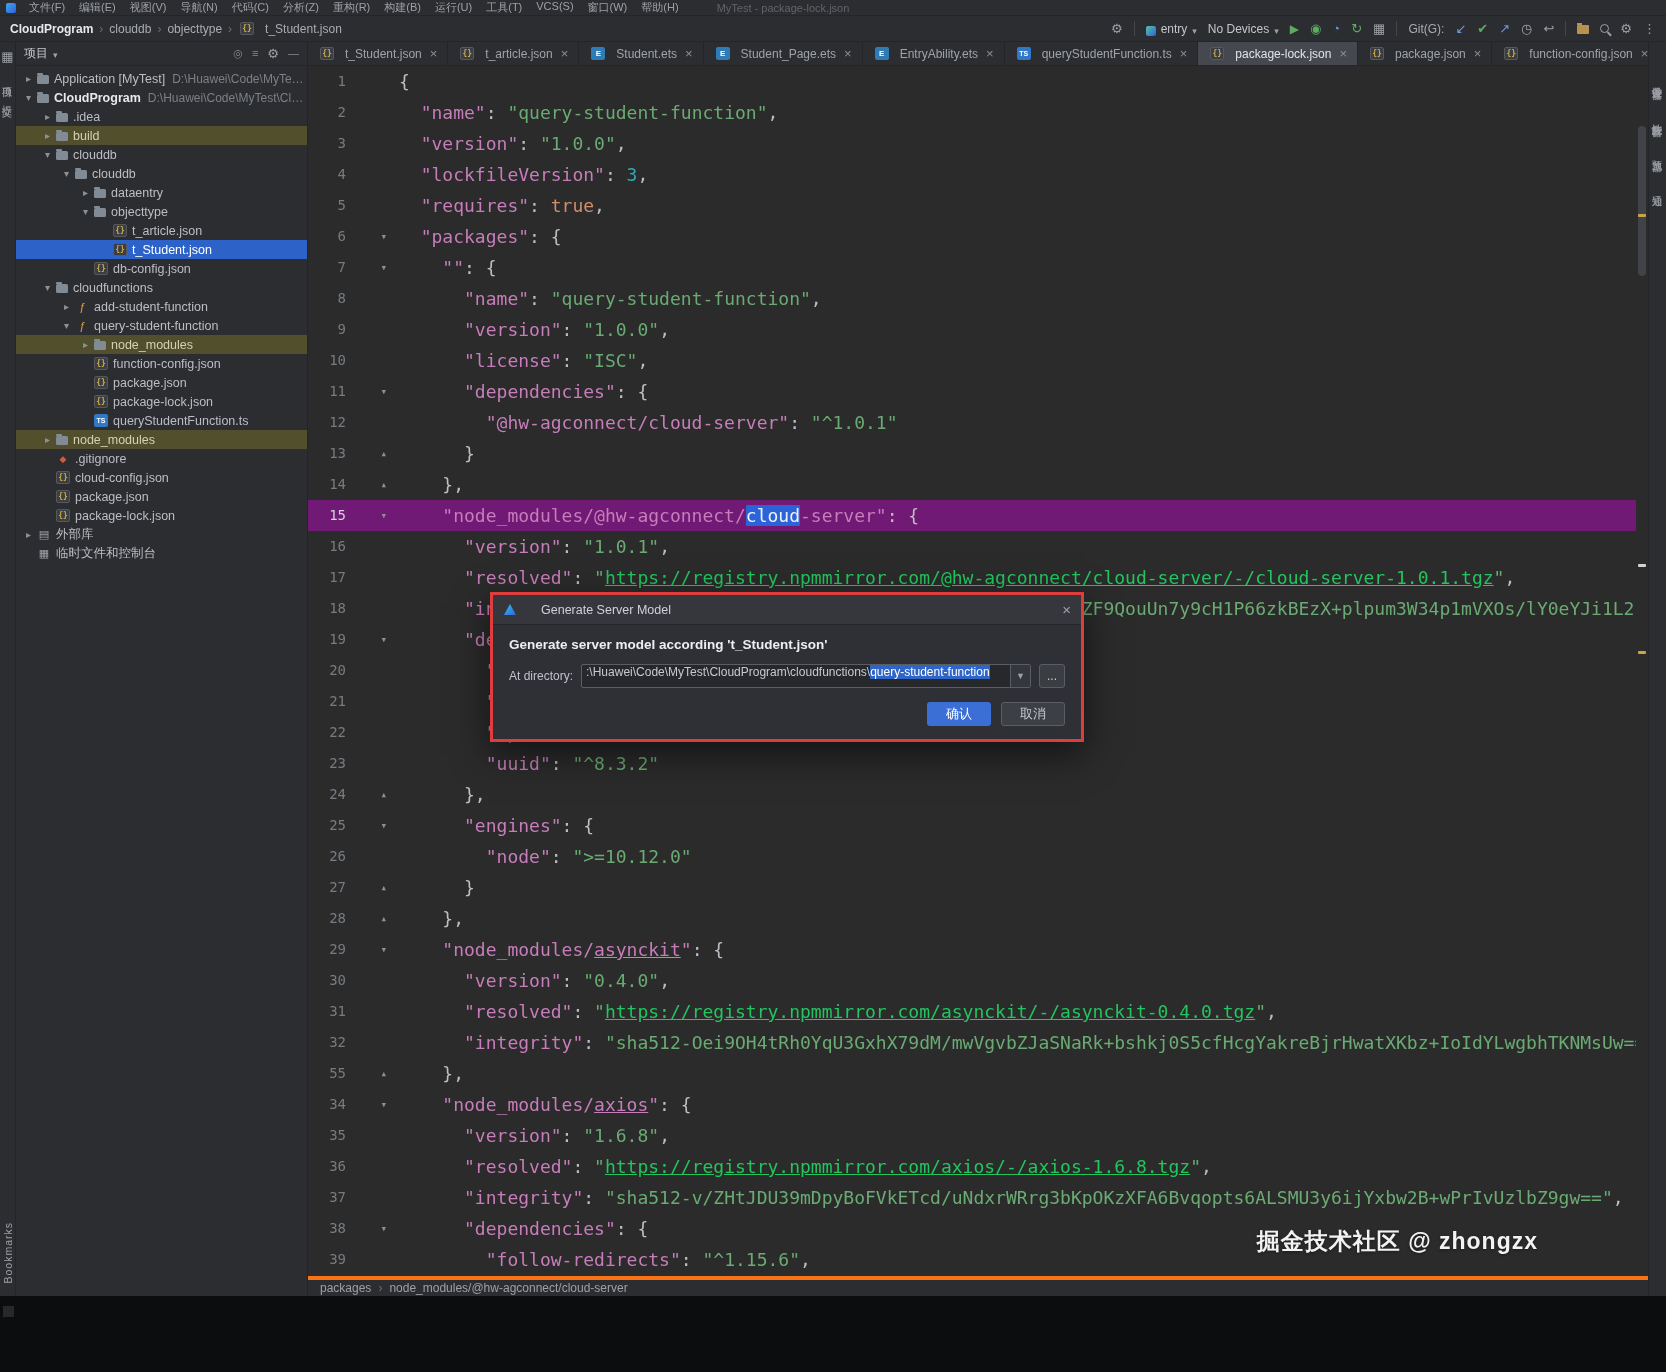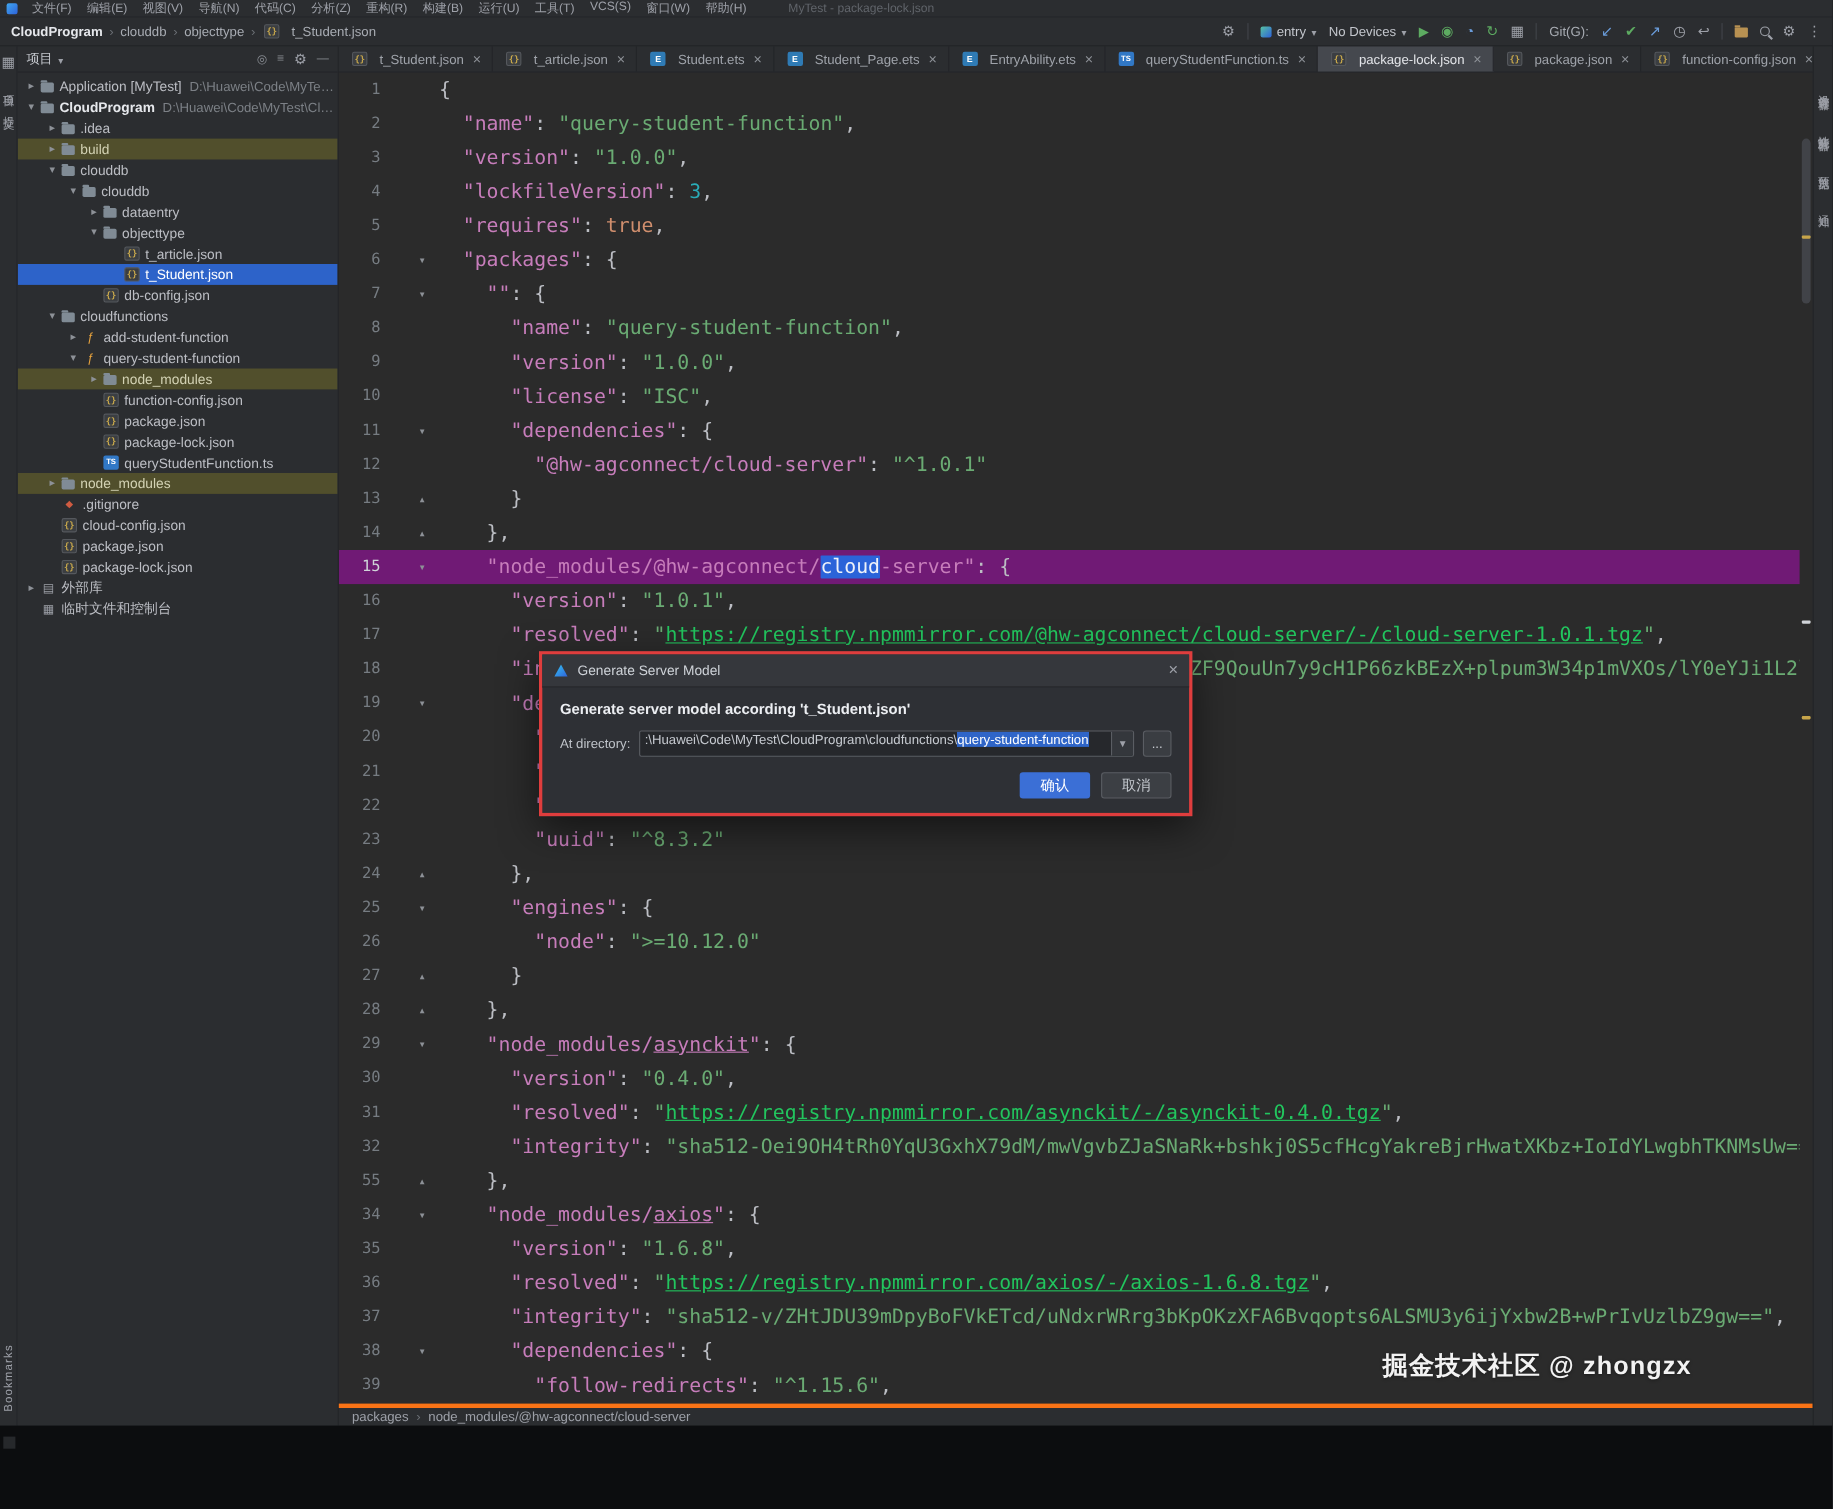--- a/index.html
+++ b/index.html
@@ -28,21 +28,21 @@
   .gi-prof::before{content:"◔";color:#6a9bd8}
   .gi-rerun::before{content:"↻";color:#5dab61}
   .gi-grid::before{content:"▦"}
   .gi-pull::before{content:"↙";color:#6a9bd8}
   .gi-commit::before{content:"✔";color:#5dab61}
   .gi-push::before{content:"↗";color:#6a9bd8}
   .gi-hist::before{content:"◷"}
   .gi-undo::before{content:"↩"}
   .gi-more::before{content:"⋮"}
   .gi-caret::before{content:"▾";font-size:9px}
-  .combo{display:flex;align-items:center;gap:5px;font-size:12px;color:#c3c6cc;white-space:nowrap}
+  .combo{display:flex;align-items:flex-end;gap:5px;font-size:12px;color:#c3c6cc;white-space:nowrap}
   .run-config-icon{width:10px;height:10px;border-radius:2px;background:linear-gradient(135deg,#57c2a2,#2e62d9);flex:none}
   .gitlabel{font-size:12px;color:#a8acb3}
   .mag{width:9px;height:9px;border:1.5px solid #9da0a8;border-radius:50%;position:relative}
   .mag::after{content:"";position:absolute;width:5px;height:1.5px;background:#9da0a8;transform:rotate(45deg);right:-4px;bottom:-2px}
   .minifolder{width:12px;height:9px;background:#b89152;border-radius:1px;position:relative;margin-top:2px}
   .minifolder::before{content:"";position:absolute;top:-2px;left:0;width:5px;height:2px;background:#b89152}
 
   
   #middle{display:flex;height:1254px}
   #left-stripe{width:16px;background:#2b2d30;border-right:1px solid #232529;display:flex;flex-direction:column;align-items:center;padding-top:8px}
@@ -106,21 +106,21 @@
 
   #status{height:20px;display:flex;align-items:center;background:#2b2d30;border-top:4px solid #f97316;padding-left:12px;gap:7px;font-size:12px;color:#9da0a8;white-space:nowrap}
 
   #right-stripe{width:18px;background:#2b2d30;border-left:1px solid #232529;display:flex;flex-direction:column;align-items:center;padding-top:36px;gap:32px}
 
   #bottom-strip{height:76px;background:#0c0d0f;position:relative}
   #bottom-strip .sq{position:absolute;left:3px;top:10px;width:11px;height:11px;background:#26282b}
 
   
   #dialog{position:absolute;left:490px;top:592px;width:594px;background:#2e3035;border:3px solid #df3d3d;box-shadow:0 12px 34px rgba(0,0,0,.55);z-index:50}
-  .dlg-title{height:30px;display:flex;align-items:center;gap:8px;padding:0 10px;background:#35373c;border-bottom:1px solid #232529}
+  .dlg-title{height:30px;display:flex;align-items:center;gap:24px;padding:0 10px;background:#35373c;border-bottom:1px solid #232529}
   .dlg-title .t{font-size:12.5px;color:#ced2d8}
   .dlg-close{margin-left:auto;color:#9da0a8;font-size:15px}
   .dlg-body{padding:10px 16px 13px}
   .dlg-msg{font-size:13.5px;font-weight:bold;color:#eceef2;margin:2px 0 12px}
   .dlg-row{display:flex;align-items:center;gap:8px}
   .dlg-label{font-size:12px;color:#bfc3c9;flex:none}
   .combo-field{flex:1;height:24px;background:#26282c;border:1px solid #5a5d63;border-radius:2px;display:flex;overflow:hidden;min-width:0}
   .combo-text{flex:1;font-size:12px;color:#c6cad0;padding:0 4px;white-space:nowrap;overflow:hidden}
   .combo-text .selp{background:#2f65c8;color:#fff}
   .combo-caret{width:20px;align-self:stretch;border-left:1px solid #5a5d63;background:#34373c;display:flex;align-items:center;justify-content:center;color:#9da0a8;font-size:9px;flex:none}

